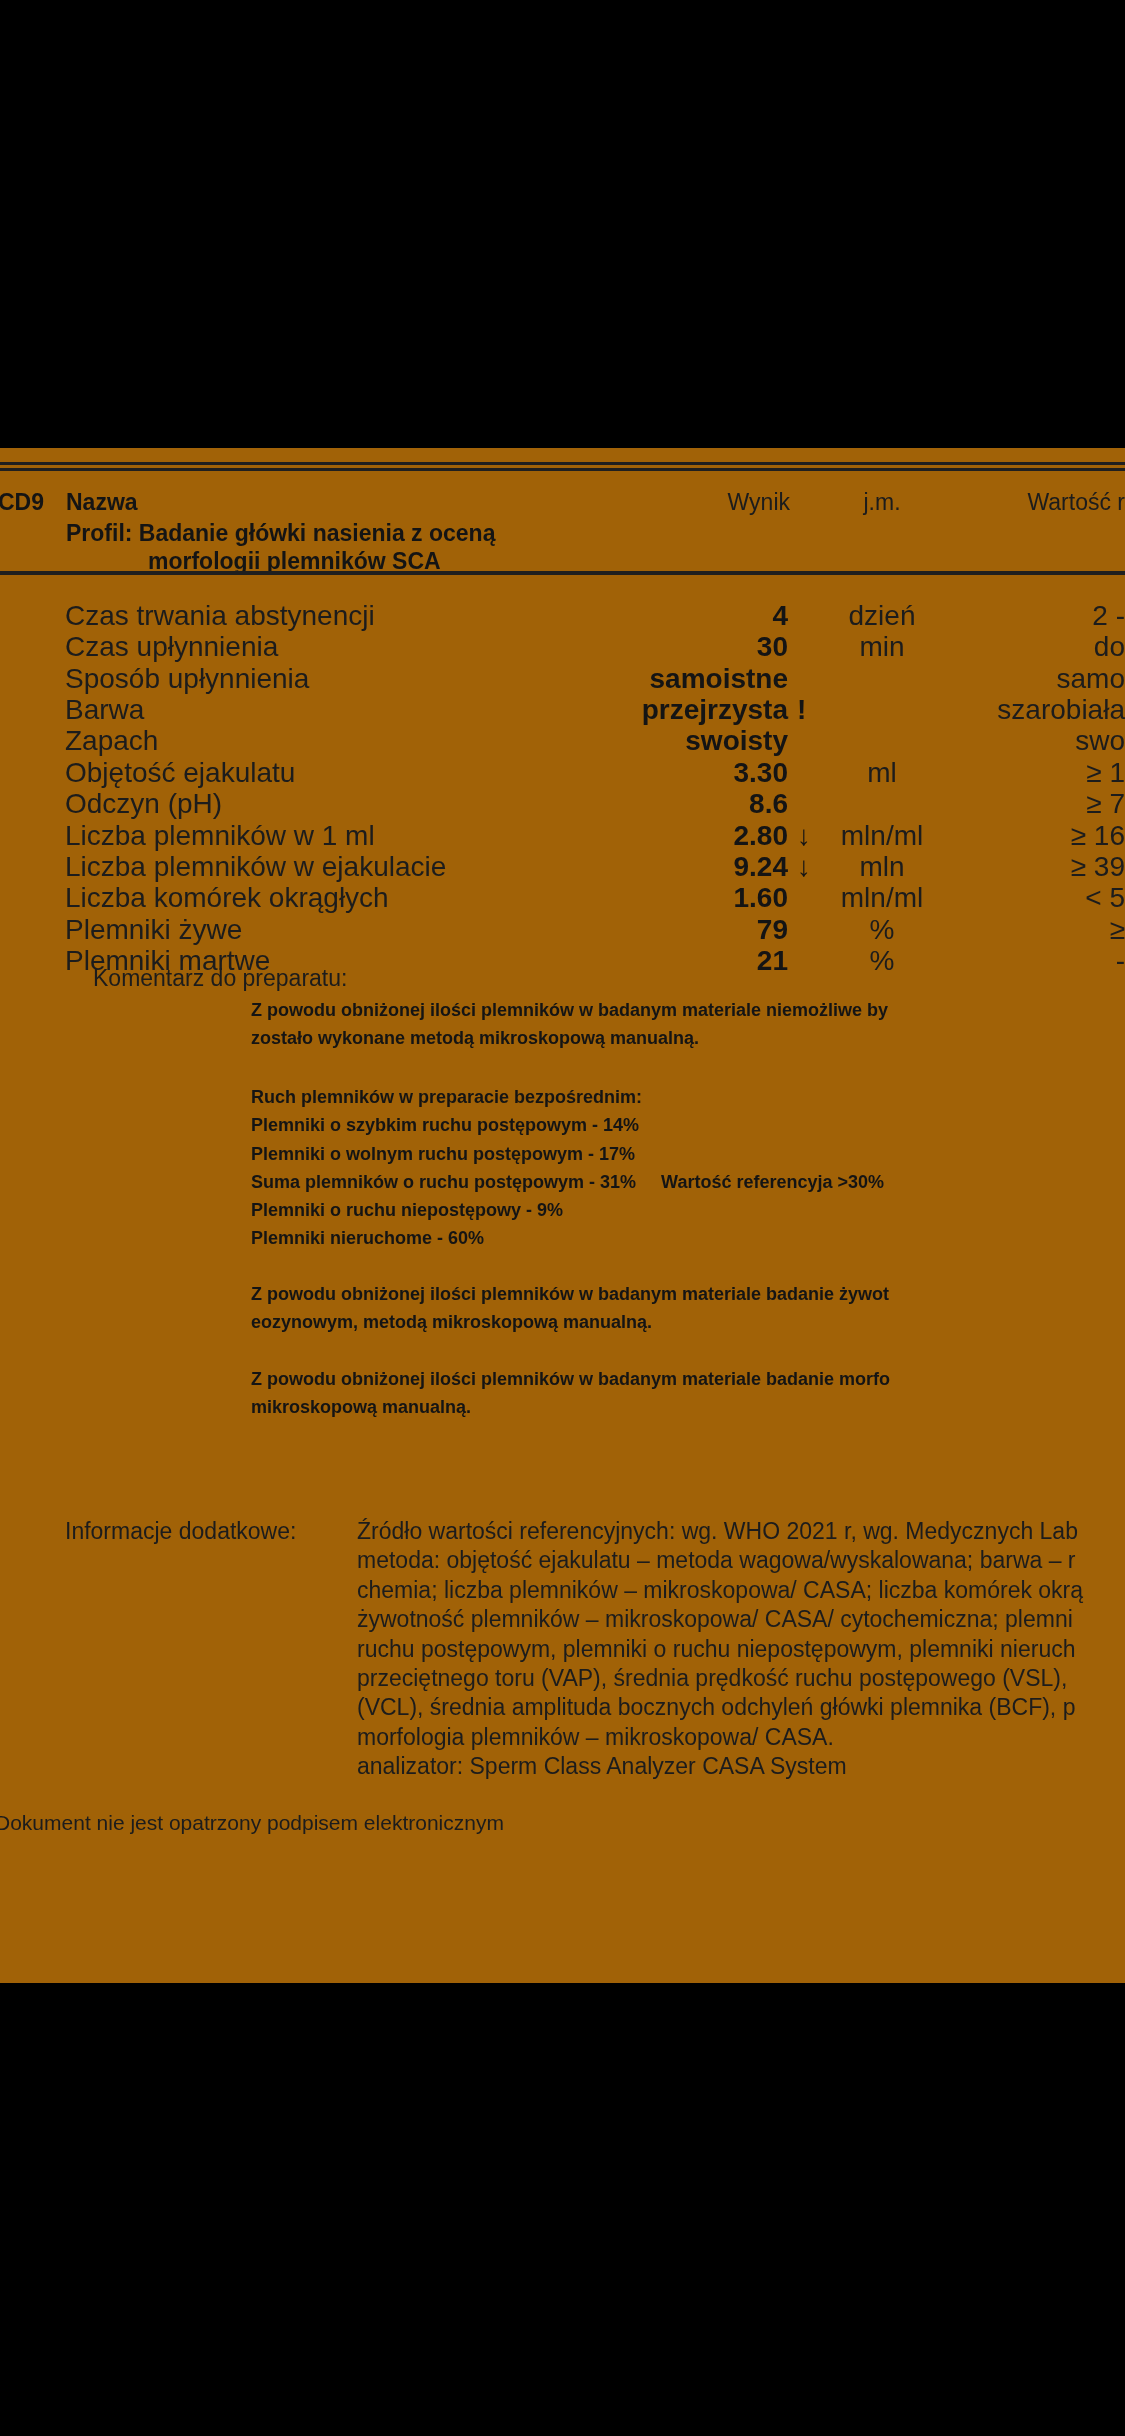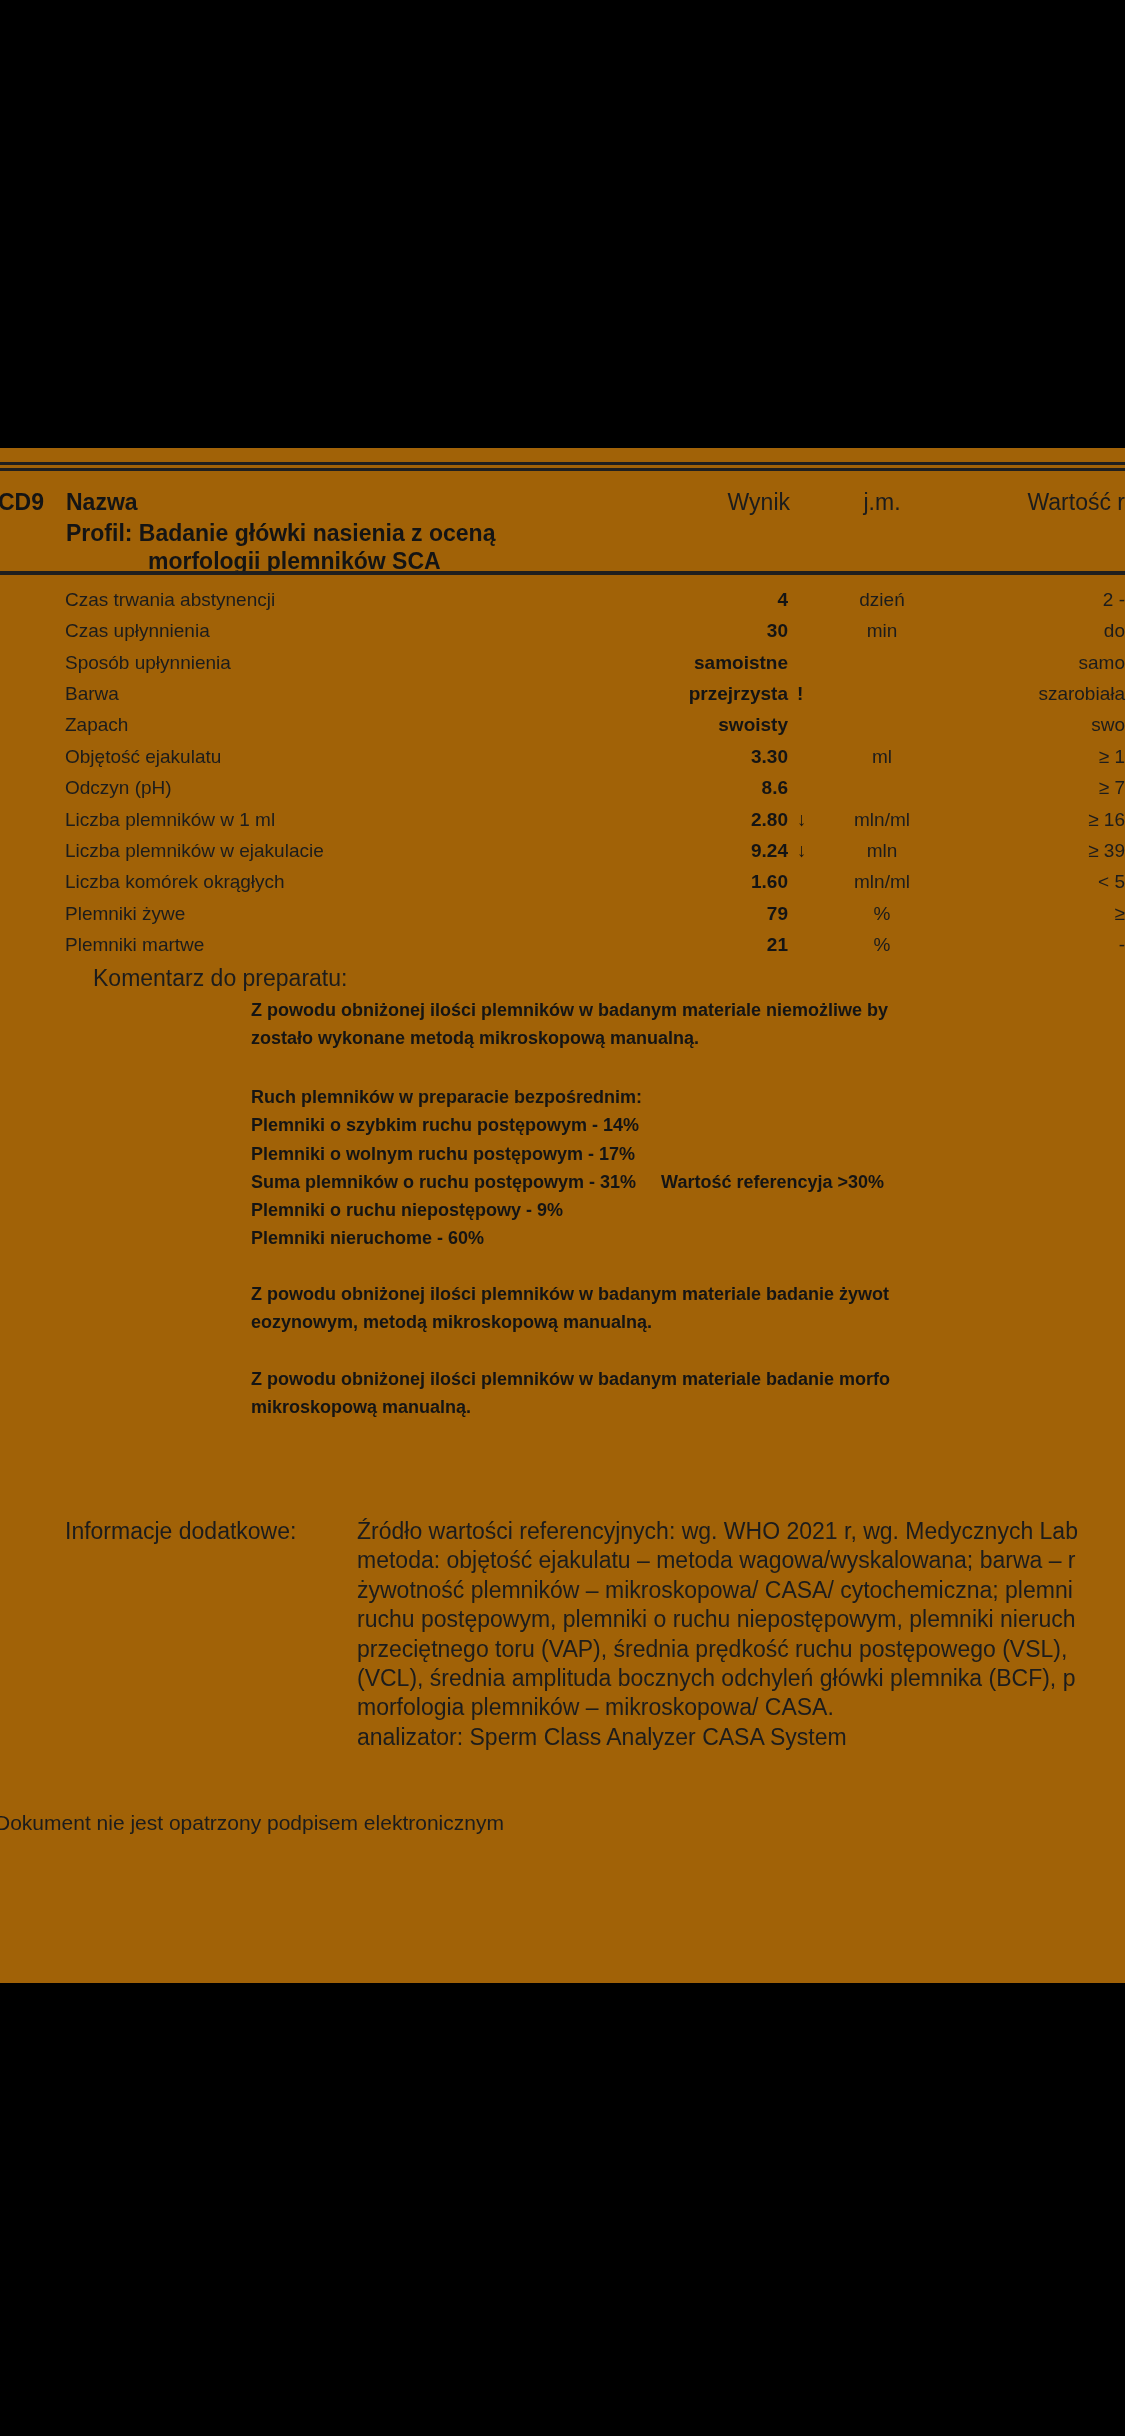--- a/index.html
+++ b/index.html
@@ -25,21 +25,21 @@
     white-space: pre;
     color: #1c1c1c;
   }
   .b { font-weight: 700; color: #141414; }
   .rule { position: absolute; left: 0; width: 1125px; background: #1f1f1f; }
   .rule-a { top: 14px; height: 3px; }
   .rule-b { top: 20px; height: 3px; }
   .rule-c { top: 123px; height: 4px; }
 
   .row { position: absolute; left: 0; width: 1125px; height: 31px; line-height: 31px; }
-  .row span { position: absolute; top: 0; font-size: 19px; line-height: 31px; white-space: pre; }
+  .row span { position: absolute; top: 16px; font-size: 28px; line-height: 31px; white-space: pre; }
   .cell-name  { left: 65px; }
   .cell-value { left: 500px; width: 288px; text-align: right; font-weight: 700; color: #141414; }
   .cell-flag  { left: 797px; width: 45px; font-weight: 700; color: #141414; }
   .cell-unit  { left: 803px; width: 158px; text-align: center; }
   .cell-ref   { right: 0; text-align: right; }
 
   .hdr-code   { left: -2px; top: 40px; }
   .hdr-name   { left: 66px; top: 40px; }
   .hdr-wynik  { left: 500px; top: 40px; width: 290px; text-align: right; }
   .hdr-jm     { left: 803px; top: 40px; width: 158px; text-align: center; }
@@ -186,20 +186,21 @@
   </div>
   <div class="cpara cp4">
     <div>Z powodu obniżonej ilości plemników w badanym materiale badanie morfo</div>
     <div>mikroskopową manualną.</div>
   </div>
 
   <div class="t info-label">Informacje dodatkowe:</div>
   <div class="info-block">
     <div>Źródło wartości referencyjnych: wg. WHO 2021 r, wg. Medycznych Lab</div>
     <div>metoda: objętość ejakulatu – metoda wagowa/wyskalowana; barwa – r</div>
+    <div>chemia; liczba plemników – mikroskopowa/ CASA; liczba komórek okrą</div>
     <div>żywotność plemników – mikroskopowa/ CASA/ cytochemiczna; plemni</div>
     <div>ruchu postępowym, plemniki o ruchu niepostępowym, plemniki nieruch</div>
     <div>przeciętnego toru (VAP), średnia prędkość ruchu postępowego (VSL),</div>
     <div>(VCL), średnia amplituda bocznych odchyleń główki plemnika (BCF), p</div>
     <div>morfologia plemników – mikroskopowa/ CASA.</div>
     <div>analizator: Sperm Class Analyzer CASA System</div>
   </div>
 
   <div class="t signature">Dokument nie jest opatrzony podpisem elektronicznym</div>
 

